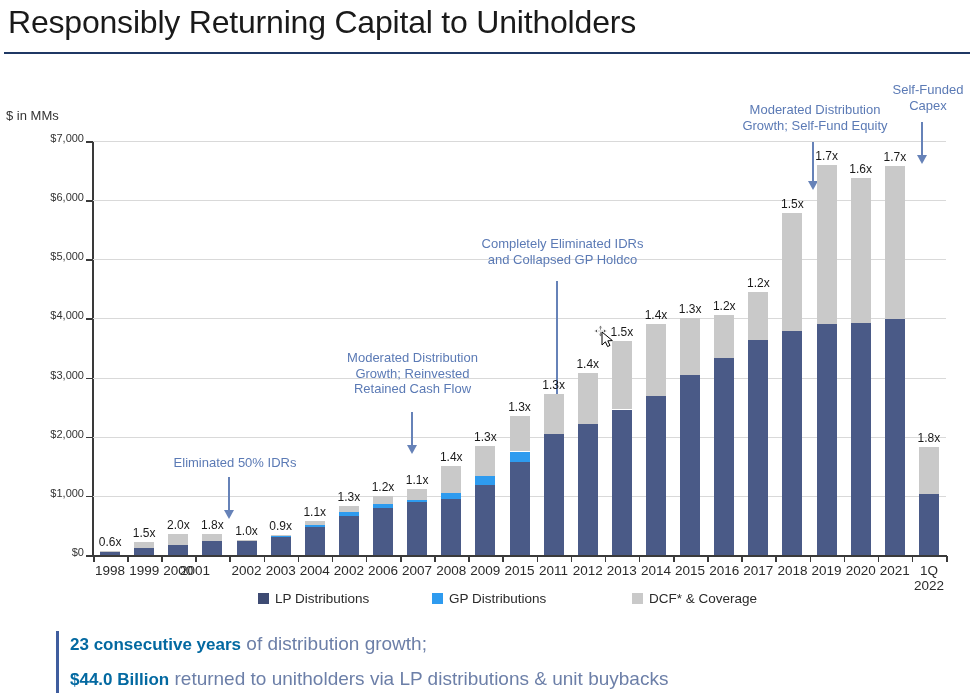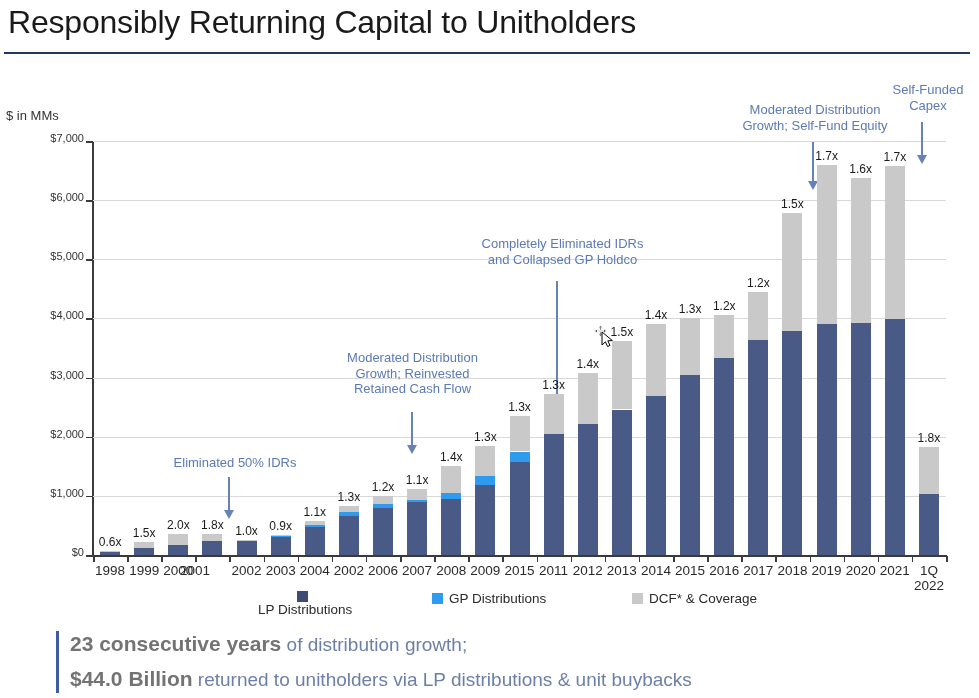--- a/index.html
+++ b/index.html
@@ -89,21 +89,21 @@
 
   
   .footer{position:absolute;left:56px;top:627px;width:900px;}
   .footer-bar{
     position:absolute;left:0;top:4px;width:3px;height:62px;background:#3f5d9e;
   }
   .footer-line{
     position:relative;margin-left:14px;white-space:nowrap;
     color:#6c7fa8;font-size:19px;line-height:34px;
   }
-  .footer-strong{color:#737373;font-weight:700;font-size:21px;}
+  .footer-strong{color:#0369a1;font-weight:700;font-size:17px;}
 
   
   .cursor{position:absolute;width:26px;height:26px;pointer-events:none;}
 </style>
 </head>
 <body>
 
 <div id="root">
 
   <div class="title">Responsibly Returning Capital to Unitholders</div>
@@ -238,21 +238,21 @@
       </div>
       <div class="anno" style="left: 878px; top: 82px; width: 100px;">Self-Funded
 Capex</div>
       <div class="anno-arrow" style="left: 916px; top: 122px; width: 12px; height: 42px;">
         <div class="shaft" style="height: 33px;"></div>
         <div class="head" style="top: 33px;"></div>
       </div>
     </div>
 
   <div class="legend" id="legend">
-      <div class="legend-item" style="left: 258px; flex-direction: column;">
+      <div class="legend-item" style="left: 258px;">
         <span class="legend-swatch" style="background: rgb(62, 75, 115);"></span>
         <span class="legend-text">LP Distributions</span>
       </div>
       <div class="legend-item" style="left: 432px;">
         <span class="legend-swatch" style="background: rgb(46, 155, 239);"></span>
         <span class="legend-text">GP Distributions</span>
       </div>
       <div class="legend-item" style="left: 632px;">
         <span class="legend-swatch" style="background: rgb(201, 201, 201);"></span>
         <span class="legend-text">DCF* &amp; Coverage</span>

